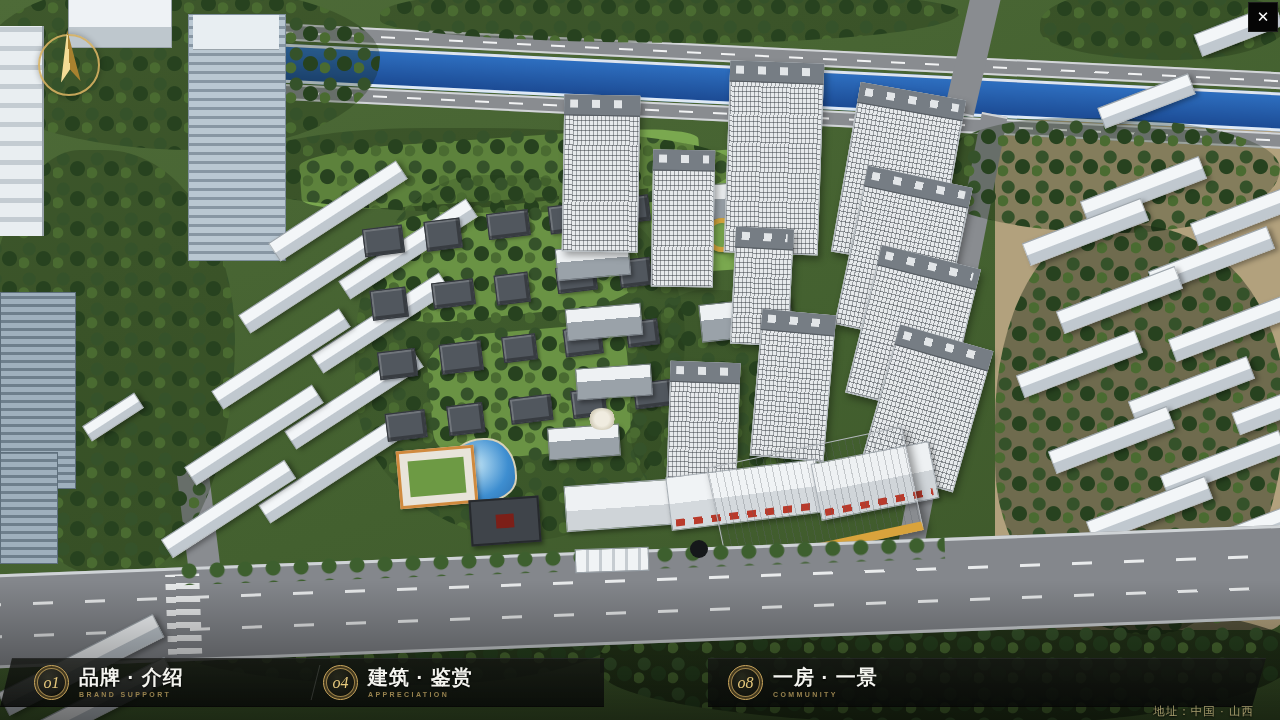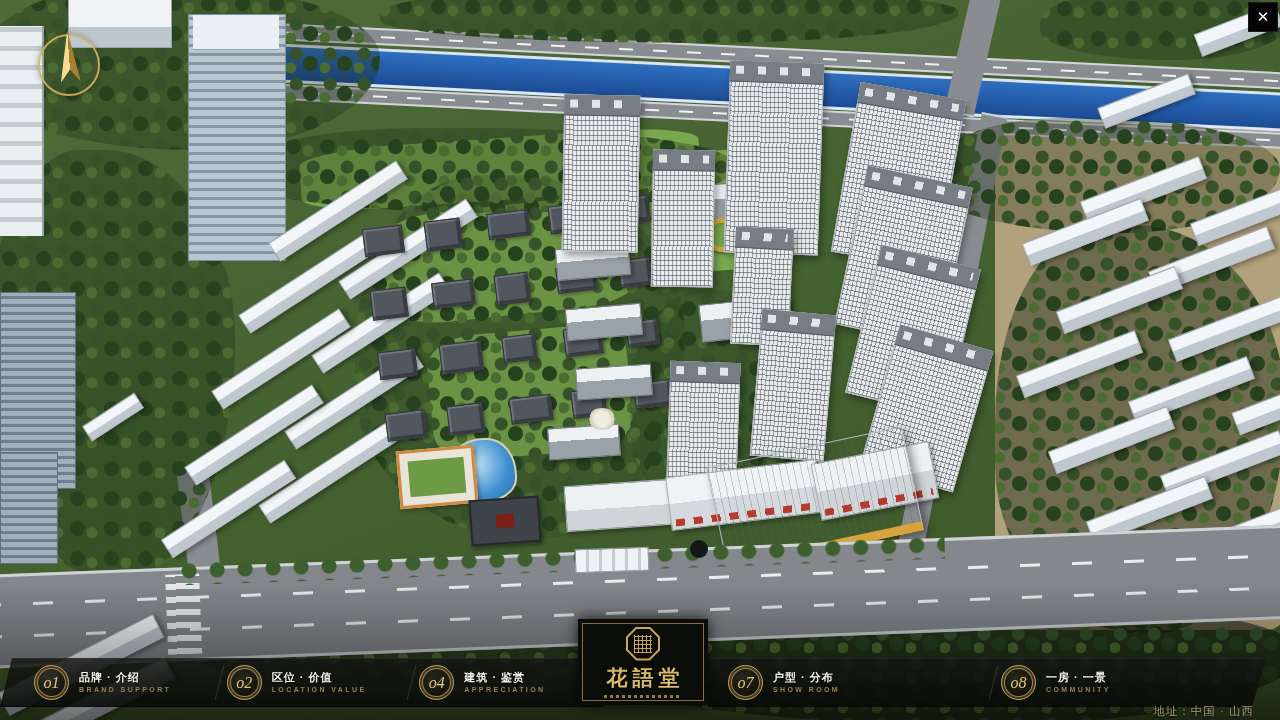--- a/index.html
+++ b/index.html
@@ -60,21 +60,21 @@
   .nav-group.right{left:708px;width:546px;clip-path:polygon(0 0,100% 0,calc(100% - 14px) 100%,0 100%);padding-left:12px;}
   .nav-cell{position:relative;flex:1;height:100%;display:flex;align-items:center;gap:10px;padding:0 8px;cursor:pointer;}
   .nav-cell + .nav-cell:before{content:"";position:absolute;left:0;top:6px;bottom:6px;width:1px;
     background:rgba(255,255,255,.14);transform:skewX(-14deg);}
   .badge{flex:0 0 auto;width:33px;height:33px;border-radius:50%;border:1px solid #c9a55c;
     box-shadow:inset 0 0 0 2px rgba(5,6,4,.6),inset 0 0 0 3px rgba(201,165,92,.75);
     background:radial-gradient(circle at 40% 35%,rgba(60,58,40,.45),rgba(8,8,6,.7));
     display:flex;align-items:center;justify-content:center;color:#e6c87c;
     font-family:"Liberation Serif",serif;font-style:italic;font-size:16px;}
   .nav-txt{display:flex;flex-direction:column;line-height:1.1;}
-  .nav-zh{color:#f4f4ef;font-size:11px;font-weight:700;letter-spacing:1px;text-shadow:0 1px 2px #000;white-space:nowrap;}
+  .nav-zh{color:#f4f4ef;font-size:20px;font-weight:700;letter-spacing:1px;text-shadow:0 1px 2px #000;white-space:nowrap;}
   .nav-en{color:#97824e;font-size:7px;font-weight:700;letter-spacing:2.4px;margin-top:3px;white-space:nowrap;}
 
   .logo-panel{position:absolute;left:578px;bottom:2px;width:130px;height:86px;background:#0b0d0b;
     box-shadow:0 0 14px rgba(0,0,0,.8);cursor:pointer;}
   .logo-frame{position:absolute;inset:4px;border:1px solid rgba(190,155,85,.7);
     display:flex;flex-direction:column;align-items:center;justify-content:center;gap:3px;}
   .seal{width:34px;height:34px;background:#c9a55c;
     clip-path:polygon(30% 0,70% 0,100% 30%,100% 70%,70% 100%,30% 100%,0 70%,0 30%);
     display:flex;align-items:center;justify-content:center;}
   .seal .in{width:30px;height:30px;background:#0b0d0b;
@@ -274,66 +274,37 @@
         <div class="badge">
             <span>o1</span>
           </div>
         <div class="nav-txt">
             <span class="nav-zh">品牌 · 介绍</span>
             <span class="nav-en">BRAND SUPPORT</span>
           </div>
       </div>
       <div class="nav-cell">
         <div class="badge">
-            <span>o2</span>
-          </div>
-        <div class="nav-txt">
-            <span class="nav-zh">区位 · 价值</span>
-            <span class="nav-en">LOCATION VALUE</span>
-          </div>
-      </div>
-      <div class="nav-cell">
-        <div class="badge">
             <span>o4</span>
           </div>
         <div class="nav-txt">
             <span class="nav-zh">建筑 · 鉴赏</span>
             <span class="nav-en">APPRECIATION</span>
           </div>
       </div>
     </div>
 
     <div class="nav-group right">
       <div class="nav-cell">
         <div class="badge">
-            <span>o7</span>
-          </div>
-        <div class="nav-txt">
-            <span class="nav-zh">户型 · 分布</span>
-            <span class="nav-en">SHOW ROOM</span>
-          </div>
-      </div>
-      <div class="nav-cell">
-        <div class="badge">
             <span>o8</span>
           </div>
         <div class="nav-txt">
             <span class="nav-zh">一房 · 一景</span>
             <span class="nav-en">COMMUNITY</span>
           </div>
       </div>
     </div>
 
-    <div class="logo-panel">
-      <div class="logo-frame">
-        <div class="seal">
-          <div class="in">
-              <div class="glyph"></div>
-            </div>
-        </div>
-        <div class="logo-title">花語堂</div>
-        <div class="logo-sub"></div>
-      </div>
-    </div>
   </div>
 
   <div class="address">地址：中国 · 山西</div>
 </div>
 
 </body></html>

